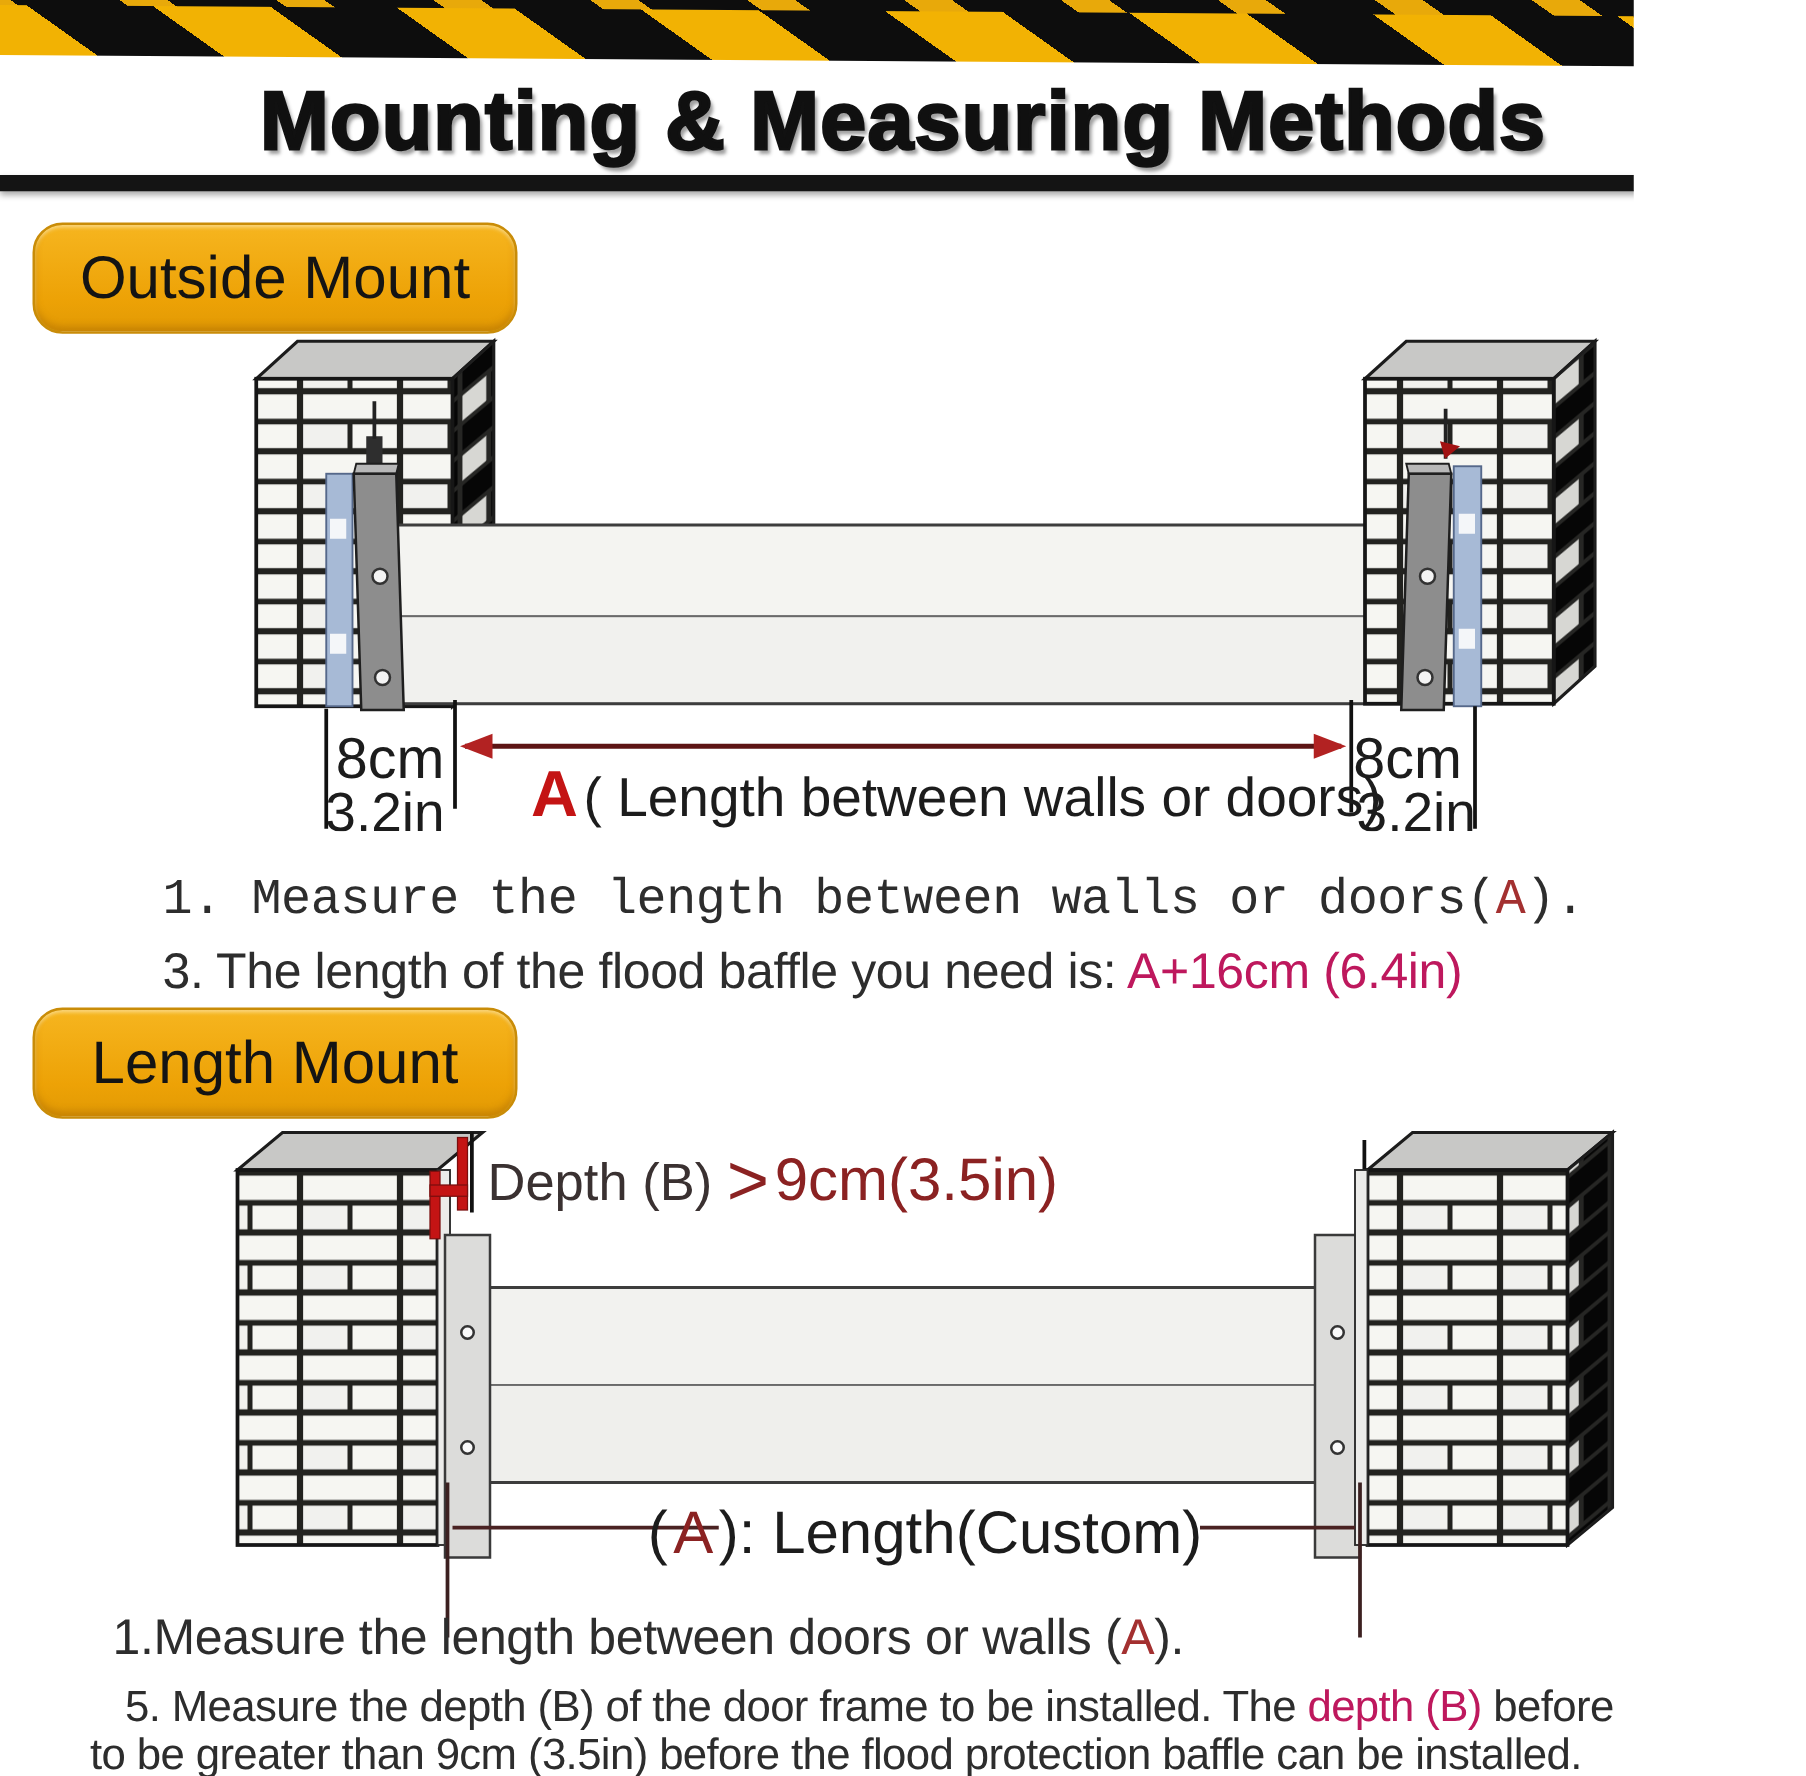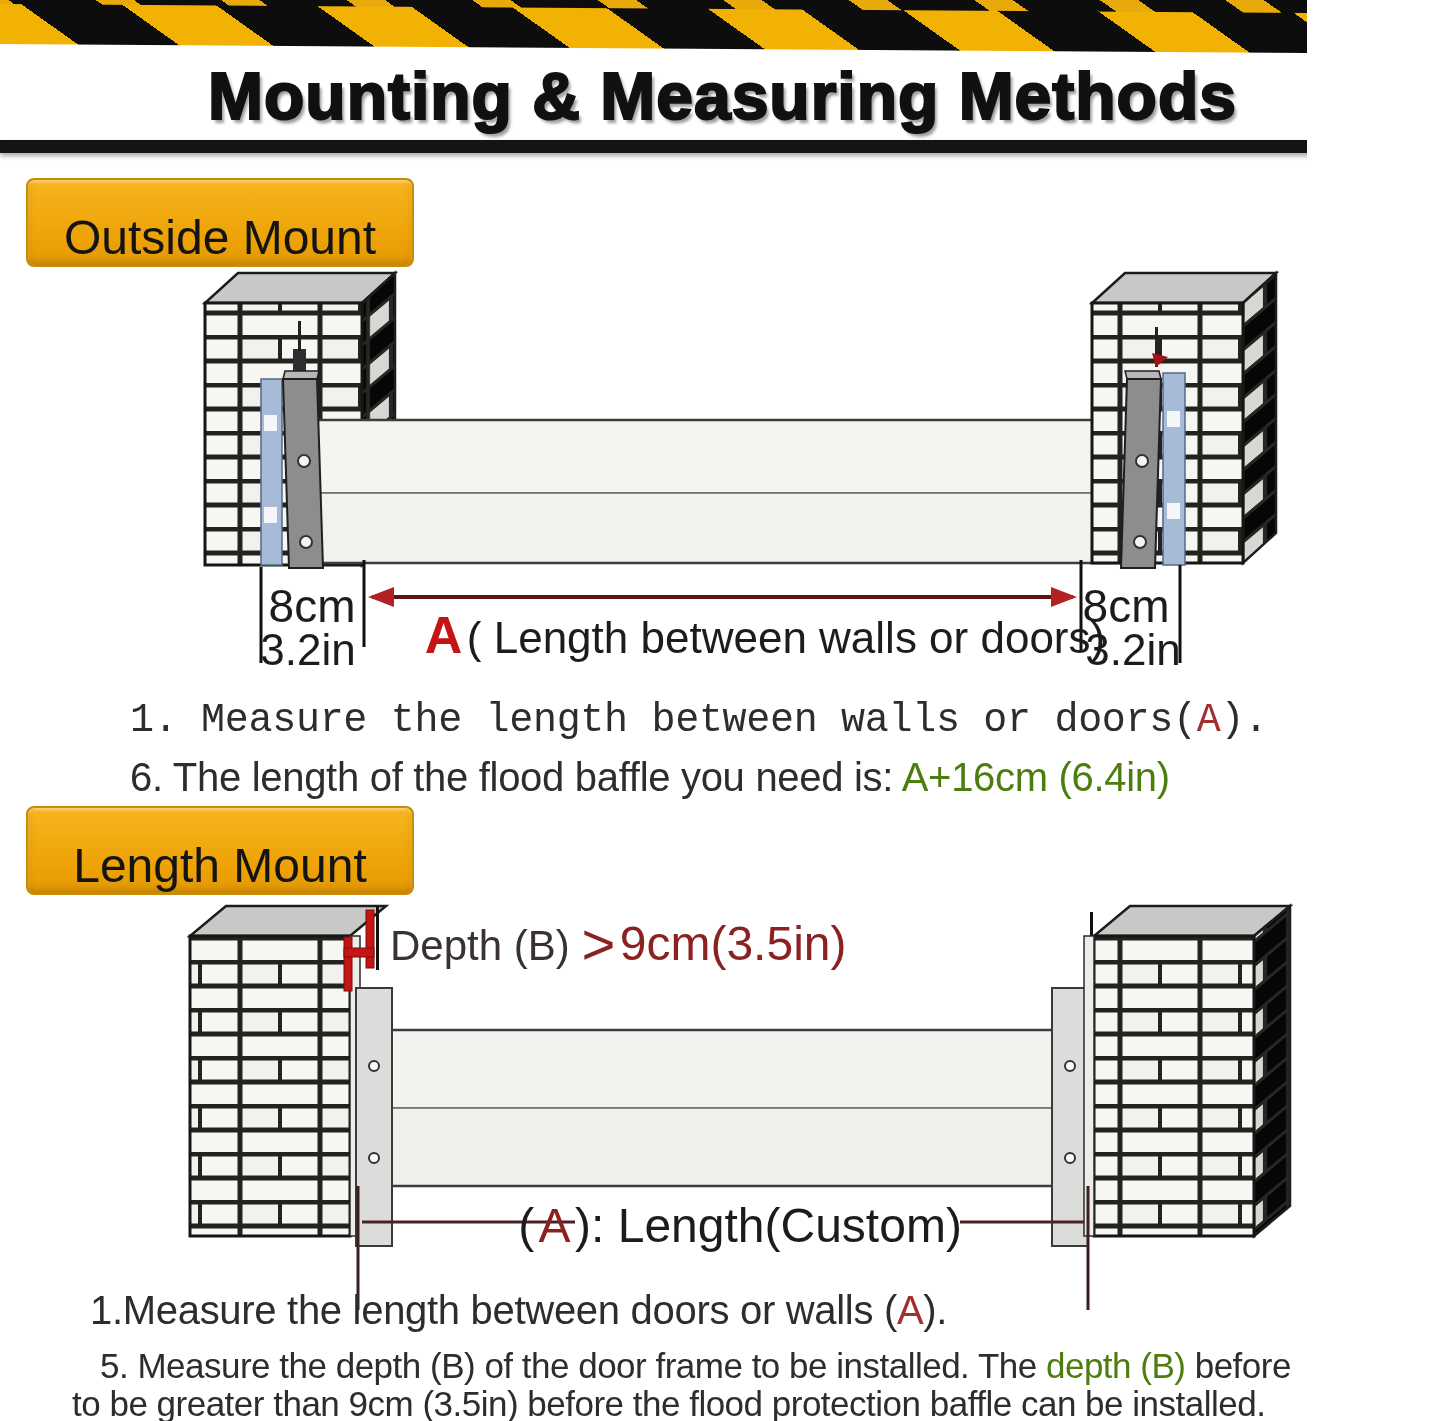--- a/index.html
+++ b/index.html
@@ -13,30 +13,30 @@
   .tape-main{top:9px;left:-16px;width:1480px;height:40px;
     background:repeating-linear-gradient(35deg,#f2b203 0 54px,#0d0d0d 54px 112px);
     transform:rotate(0.4deg);box-shadow:0 2px 0 rgba(255,255,255,.9);}
   .page-title{top:50px;left:0;width:1445px;height:92px;display:flex;align-items:center;justify-content:center;
     font-size:66px;font-weight:bold;color:#101010;letter-spacing:1px;
     -webkit-text-stroke:2.2px #111;text-shadow:3px 4px 3px rgba(40,40,40,.45);}
   .header-bar{top:140px;left:0;width:1445px;height:13px;background:#141414;
     box-shadow:0 3px 5px rgba(0,0,0,.35);}
 
   
-  .badge{width:384px;height:85px;border-radius:8px;display:flex;align-items:flex-end;justify-content:center;
+  .badge{width:384px;height:85px;border-radius:24px;display:flex;align-items:center;justify-content:center;
     background:linear-gradient(180deg,#f6b51f 0%,#eda206 70%,#e29a04 100%);
     border:2px solid #c98c08;box-shadow:inset 0 -4px 6px rgba(150,90,0,.35),inset 0 2px 3px rgba(255,240,190,.6);
     font-size:48px;color:#141414;}
   .badge-outside{left:26px;top:178px;}
   .badge-inside{left:26px;top:806px;}
 
   
   .instr{white-space:nowrap;color:#2d2d2d;font-size:38px;letter-spacing:-0.3px;}
-  .instr .red{color:#4d7c0f;}
+  .instr .red{color:#be185d;}
   .instr .reda{color:#a33030;}
   .o-instr1{left:130px;top:698px;font-family:Liberation Mono, monospace;}
   .o-instr2{left:130px;top:755px;}
   .i-instr1{left:90px;top:1288px;font-size:40px;}
   .i-instr2a{left:100px;top:1346px;font-size:35px;letter-spacing:-0.5px;}
   .i-instr2b{left:72px;top:1384px;font-size:35px;letter-spacing:-0.5px;}
 
   svg text{font-family:"Liberation Sans",sans-serif;}
 </style>
 </head>
@@ -132,21 +132,21 @@
         <tspan font-size="52" font-weight="bold" fill="#c41414">A</tspan>
         <tspan font-size="44" fill="#1c1c1c">( Length between walls or doors)</tspan>
       </text>
     </g>
   </svg>
 
   <div class="abs instr o-instr1" style="font-size:40px;">
     <span>1. Measure the length between walls or doors(</span><span class="reda">A</span><span>).</span>
   </div>
   <div class="abs instr o-instr2" style="font-size:40px;">
-    <span>6. The length of the flood baffle you need is: </span><span class="red">A+16cm (6.4in)</span>
+    <span>3. The length of the flood baffle you need is: </span><span class="red">A+16cm (6.4in)</span>
   </div>
 
   <div class="abs badge badge-inside">
     <span>Length Mount</span>
   </div>
 
   <svg class="abs" style="left:0;top:890px;" width="1445" height="435" viewBox="0 0 1445 435">
 
     <g>
       <polygon points="190,46 350,46 386,16 226,16" fill="#c8c8c6" stroke="#1c1c1c" stroke-width="2.5"></polygon>

